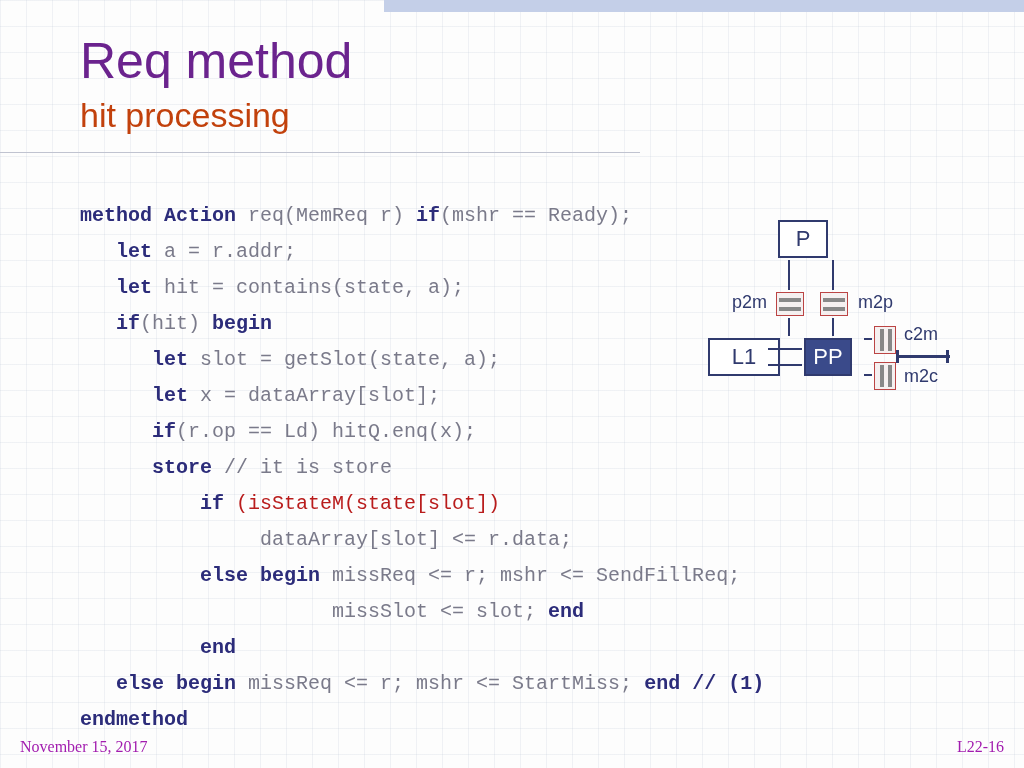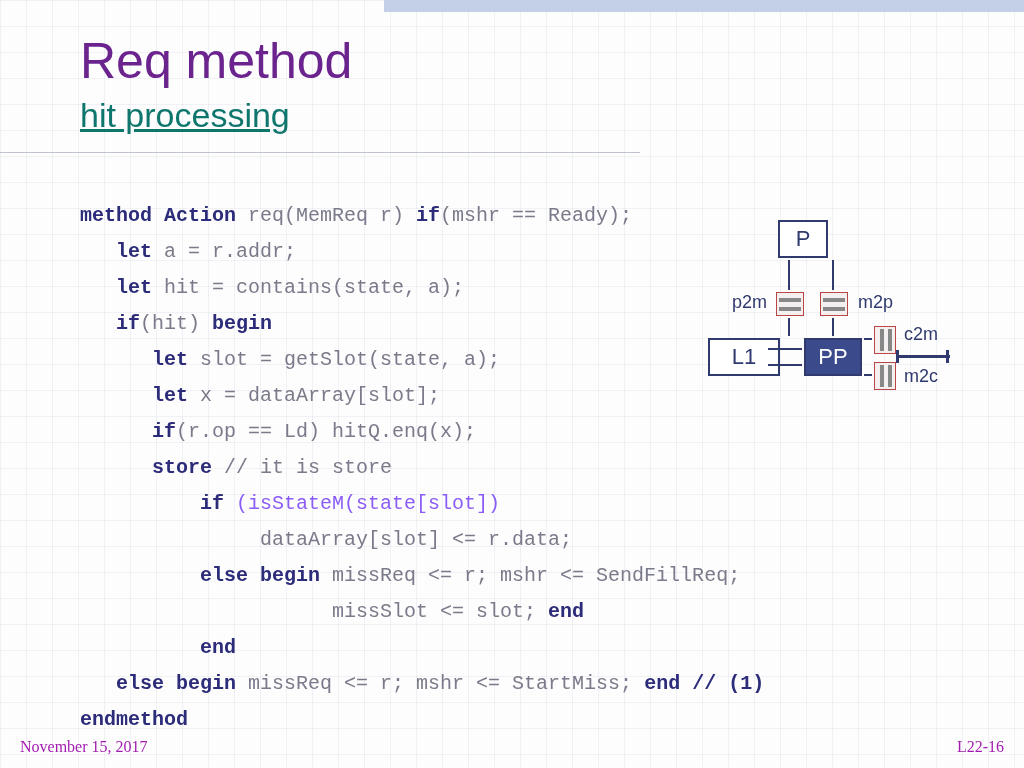--- a/index.html
+++ b/index.html
@@ -27,39 +27,38 @@
     font-family: Verdana, sans-serif;
     font-size: 50px;
     color: #6b238e;
     font-weight: normal;
   }
   .subtitle {
     position: absolute;
     left: 80px; top: 96px;
     font-family: Verdana, sans-serif;
     font-size: 34px;
-    color: #0f766e;
-    text-decoration: underline;
+    color: #c2410c;
   }
   .hairline {
     position: absolute;
     left: 0; top: 152px;
     width: 640px; height: 1px;
     background: #c0c3d0;
   }
   .code {
     position: absolute;
     left: 80px; top: 162px;
     font-size: 20px;
     line-height: 36px;
     color: #7a7a8a;
     white-space: pre;
   }
   .kw { color: #2c2c7a; font-weight: bold; }
-  .red { color: #8b5cf6; }
+  .red { color: #b91c1c; }
   .footer {
     position: absolute;
     left: 20px; bottom: 12px;
     width: 984px;
     font-family: Liberation Serif, serif;
     font-size: 16px;
     color: #a21caf;
     display: flex;
     justify-content: space-between;
     align-items: center;
@@ -135,21 +134,21 @@
           <span class="kw">else begin</span><span> missReq &lt;= r; mshr &lt;= SendFillReq;</span>
                      <span>missSlot &lt;= slot;</span><span class="kw"> end</span>
           <span class="kw">end</span>
    <span class="kw">else begin</span><span> missReq &lt;= r; mshr &lt;= StartMiss;</span><span class="kw"> end // (1)</span>
 <span class="kw">endmethod</span>
 </div>
 
 <div class="diagram">
   <div class="box" style="left:70px;top:0;width:50px;height:38px">P</div>
   <div class="box" style="left:0px;top:118px;width:72px;height:38px">L1</div>
-  <div class="box pp" style="left:96px;top:118px;width:58px;height:38px">PP</div>
+  <div class="box pp" style="left:96px;top:118px;width:48px;height:38px">PP</div>
 
   <div class="queue" style="left:68px;top:72px"></div>
   <div class="queue" style="left:112px;top:72px"></div>
   <div class="queue v" style="left:166px;top:106px"></div>
   <div class="queue v" style="left:166px;top:142px"></div>
 
   <div class="lbl" style="left:24px;top:72px">p2m</div>
   <div class="lbl" style="left:150px;top:72px">m2p</div>
   <div class="lbl" style="left:196px;top:104px">c2m</div>
   <div class="lbl" style="left:196px;top:146px">m2c</div>

